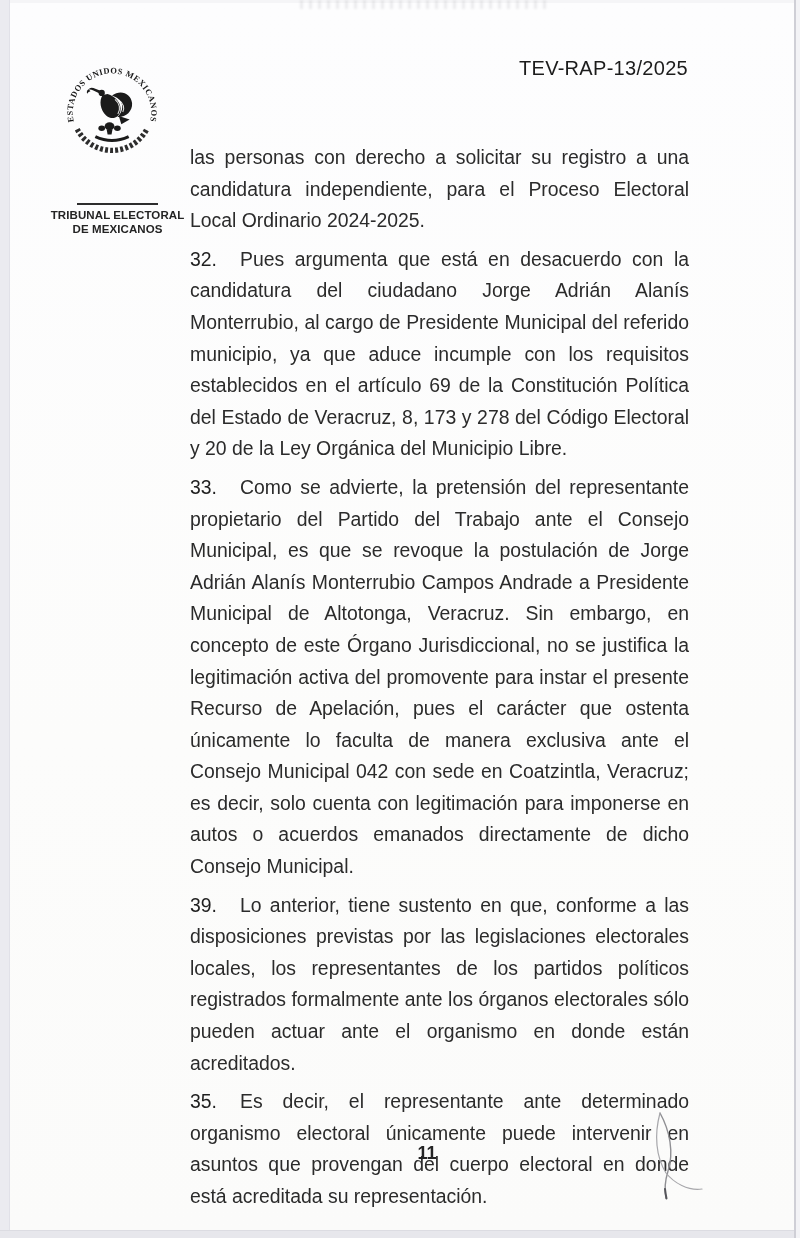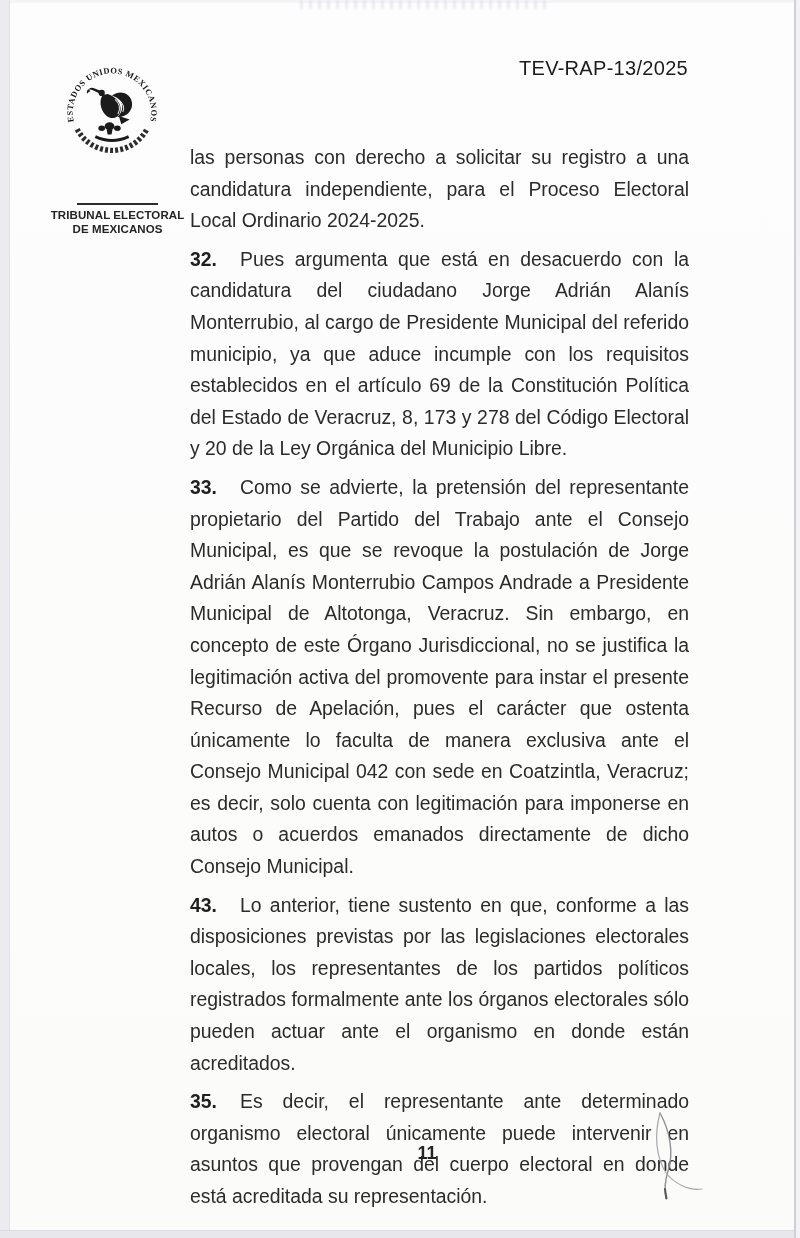--- a/index.html
+++ b/index.html
@@ -61,21 +61,21 @@
   }
   
   .body-text {
     position: absolute; left: 190px; top: 142px; width: 499px;
     font-size: 19.4px; line-height: 31.6px; color: #2b2b2b;
     text-align: justify;
   }
   .para { margin: 0 0 7px 0; }
   .pnum {
     display: inline-block; width: 50px;
-    font-weight: bold; color: #1f1f1f;
+    font-weight: normal; color: #1f1f1f;
   }
   
   .page-number {
     position: absolute; top: 1143px; left: 0; width: 782px;
     text-align: center; font-size: 18px; font-weight: bold; color: #242424; padding-left: 36px;
   }
   
   .signature { position: absolute; left: 640px; top: 1101px; }
 </style>
 </head>
@@ -128,21 +128,21 @@
 
   <div class="case-number">TEV-RAP-13/2025</div>
 
   <div id="paragraphs" class="body-text">
   <p class="para"><span>las personas con derecho a solicitar su registro a una candidatura independiente, para el Proceso Electoral Local Ordinario 2024-2025.</span></p>
 
   <p class="para"><span class="pnum">32.</span><span>Pues argumenta que está en desacuerdo con la candidatura del ciudadano Jorge Adrián Alanís Monterrubio, al cargo de Presidente Municipal del referido municipio, ya que aduce incumple con los requisitos establecidos en el artículo 69 de la Constitución Política del Estado de Veracruz, 8, 173 y 278 del Código Electoral y 20 de la Ley Orgánica del Municipio Libre.</span></p>
 
   <p class="para"><span class="pnum">33.</span><span>Como se advierte, la pretensión del representante propietario del Partido del Trabajo ante el Consejo Municipal, es que se revoque la postulación de Jorge Adrián Alanís Monterrubio Campos Andrade a Presidente Municipal de Altotonga, Veracruz. Sin embargo, en concepto de este Órgano Jurisdiccional, no se justifica la legitimación activa del promovente para instar el presente Recurso de Apelación, pues el carácter que ostenta únicamente lo faculta de manera exclusiva ante el Consejo Municipal 042 con sede en Coatzintla, Veracruz; es decir, solo cuenta con legitimación para imponerse en autos o acuerdos emanados directamente de dicho Consejo Municipal.</span></p>
 
-  <p class="para"><span class="pnum">43.</span><span>Lo anterior, tiene sustento en que, conforme a las disposiciones previstas por las legislaciones electorales locales, los representantes de los partidos políticos registrados formalmente ante los órganos electorales sólo pueden actuar ante el organismo en donde están acreditados.</span></p>
+  <p class="para"><span class="pnum">39.</span><span>Lo anterior, tiene sustento en que, conforme a las disposiciones previstas por las legislaciones electorales locales, los representantes de los partidos políticos registrados formalmente ante los órganos electorales sólo pueden actuar ante el organismo en donde están acreditados.</span></p>
 
   <p class="para"><span class="pnum">35.</span><span>Es decir, el representante ante determinado organismo electoral únicamente puede intervenir en asuntos que provengan del cuerpo electoral en donde está acreditada su representación.</span></p>
 </div>
 
   <div class="page-number">11</div>
 
   <svg class="signature" width="90" height="110" viewBox="0 0 90 110" aria-hidden="true">
     <path d="M20,12 C30,30 34,52 28,70 C25,80 24,88 26,97" fill="none" stroke="#8f8f93" stroke-width="1.4" stroke-linecap="round"></path>
     <path d="M20,12 C14,34 16,56 26,72 C34,82 48,90 62,88" fill="none" stroke="#a7a7ab" stroke-width="1.2" stroke-linecap="round"></path>
     <path d="M25,88 C25.5,92 26,95 26.5,97.5" fill="none" stroke="#55555a" stroke-width="2" stroke-linecap="round"></path>

